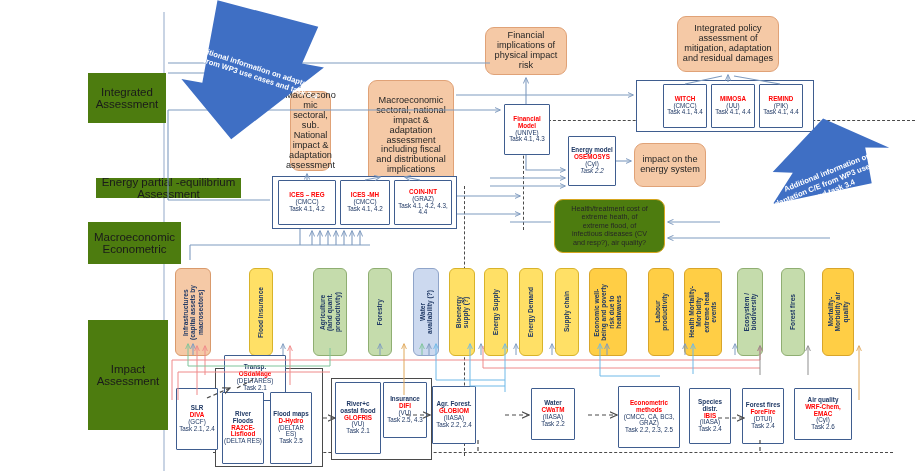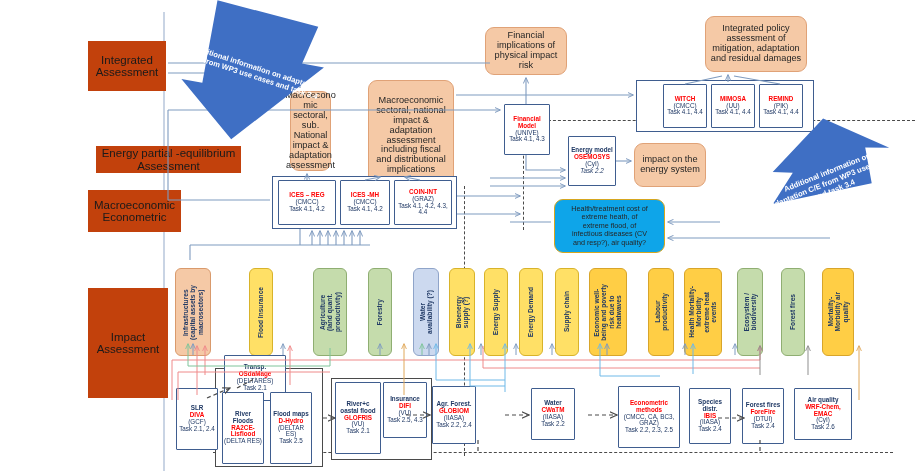--- a/index.html
+++ b/index.html
@@ -4,21 +4,21 @@
 <style>
   html,body{margin:0;padding:0;background:#ffffff;}
   body{width:919px;height:471px;overflow:hidden;font-family:"Liberation Sans",sans-serif;}
   #stage{position:relative;width:919px;height:471px;background:#fff;}
 
   
   .node{position:absolute;box-sizing:border-box;display:flex;align-items:center;
         justify-content:center;text-align:center;line-height:1.08;}
 
   
-  .cat{background:#c2410c;color:#1a1a1a;font-size:11.5px;border:0;padding:3px;}
+  .cat{background:#4d7c0f;color:#1a1a1a;font-size:11.5px;border:0;padding:3px;margin-top:32px;}
 
   
   .concept{background:#f5c9a6;border:1px solid #e0a277;border-radius:9px;
            color:#262626;font-size:9.2px;padding:3px 4px;}
 
   
   .model{background:#ffffff;border:1.2px solid #3f5d8f;color:#1f3864;
          font-size:6.3px;padding:2px 1px;border-radius:1px;}
   .model .nm{color:#ff0000;font-weight:bold;}
   .model .inst{color:#1f3864;}
@@ -33,21 +33,21 @@
   .vbox span{display:block;writing-mode:vertical-rl;transform:rotate(180deg);
              font-size:6.6px;font-weight:bold;color:#1f3864;text-align:center;line-height:1.12;
              white-space:pre-line;}
   .v-yellow{background:#ffe066;border-color:#d8b32a;}
   .v-orange{background:#f5c9a6;border-color:#d99a6c;}
   .v-green{background:#c5dcac;border-color:#8fae72;}
   .v-blue{background:#ccd9ef;border-color:#8fa4c9;}
   .v-amber{background:#ffce45;border-color:#d8a52a;}
 
   
-  .health{position:absolute;background:#0ea5e9;border:1.2px solid #d6a61f;border-radius:9px;
+  .health{position:absolute;background:#4d7c0f;border:1.2px solid #d6a61f;border-radius:9px;
           color:#262626;font-size:7.2px;text-align:center;line-height:1.18;
           display:flex;align-items:center;justify-content:center;padding:14px;box-sizing:border-box;}
 
   
   .vline{position:absolute;background:#c9d4e4;}
   .dashline{position:absolute;border-left:1.6px dashed #4a4a4a;}
   .dashline-h{position:absolute;border-top:1.6px dashed #4a4a4a;}
 
   
   svg.wires{position:absolute;left:0;top:0;width:919px;height:471px;pointer-events:none;}
@@ -67,21 +67,21 @@
 
   <div class="dashline" style="left:464px;top:186px;height:270px;"></div>
 
   <div class="dashline" style="left:523px;top:120px;height:110px;"></div>
   <div class="dashline-h" style="left:523px;top:120px;width:392px;"></div>
   <div class="dashline-h" style="left:213px;top:452px;width:680px;"></div>
 
   <div class="node cat" style="left:88px;top:41px;width:78px;height:50px;">
       <span>Integrated Assessment</span>
     </div>
-  <div class="node cat" style="left:96px;top:146px;width:145px;height:27px;">
+  <div class="node cat" style="left:96px;top:146px;width:145px;height:20px;">
       <span>Energy partial -equilibrium Assessment</span>
     </div>
   <div class="node cat" style="left:88px;top:190px;width:93px;height:42px;">
       <span>Macroeconomic Econometric</span>
     </div>
   <div class="node cat" style="left:88px;top:288px;width:80px;height:110px;">
       <span>Impact Assessment</span>
     </div>
 
   <div class="node concept" style="left:290px;top:91px;width:41px;height:80px;">
@@ -89,21 +89,21 @@
     </div>
 
   <div class="node concept" style="left:368px;top:80px;width:86px;height:111px;align-items:center;">
       <span>Macroeconomic sectoral, national impact &amp; adaptation assessment including fiscal and distributional implications</span>
     </div>
 
   <div class="node concept" style="left:485px;top:27px;width:82px;height:48px;">
       <span>Financial implications of physical impact risk</span>
     </div>
 
-  <div class="node concept" style="left:677px;top:16px;width:102px;height:56px;margin-left:28px;">
+  <div class="node concept" style="left:677px;top:16px;width:102px;height:56px;">
       <span>Integrated policy assessment of mitigation, adaptation and residual damages</span>
     </div>
 
   <div class="node concept" style="left:634px;top:143px;width:72px;height:44px;">
       <span>impact on the energy system</span>
     </div>
 
   <div class="health" style="left:554px;top:199px;width:111px;height:54px;">
       <span>Health/treatment  cost of extreme heath, of extreme flood, of infectious diseases (CV and resp?), air quality?</span>
     </div>

